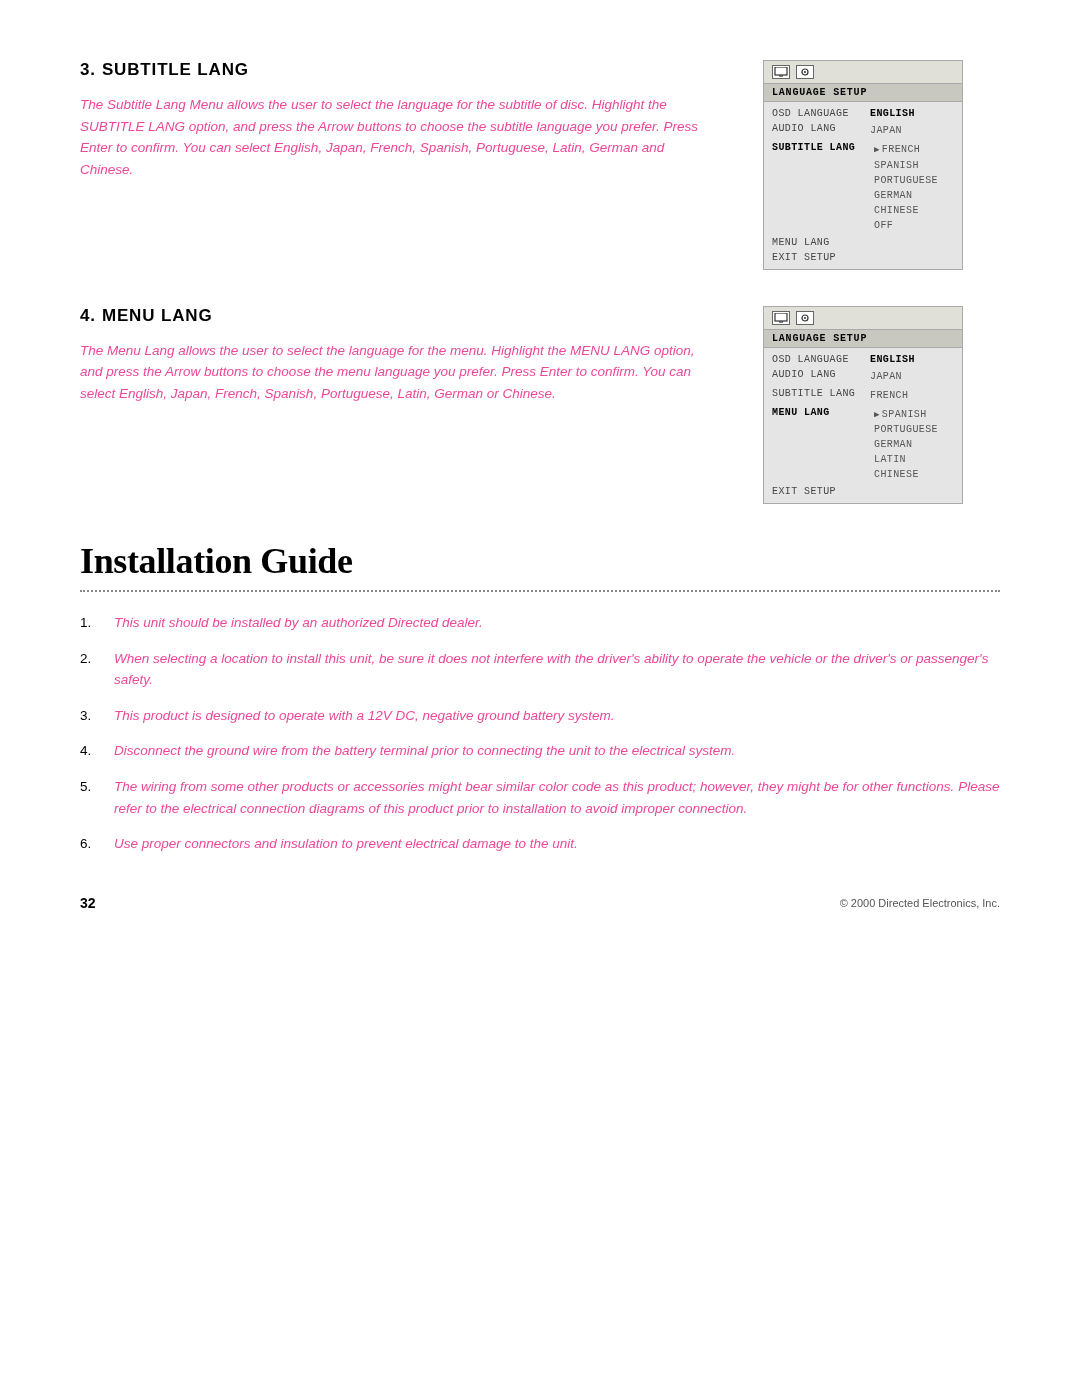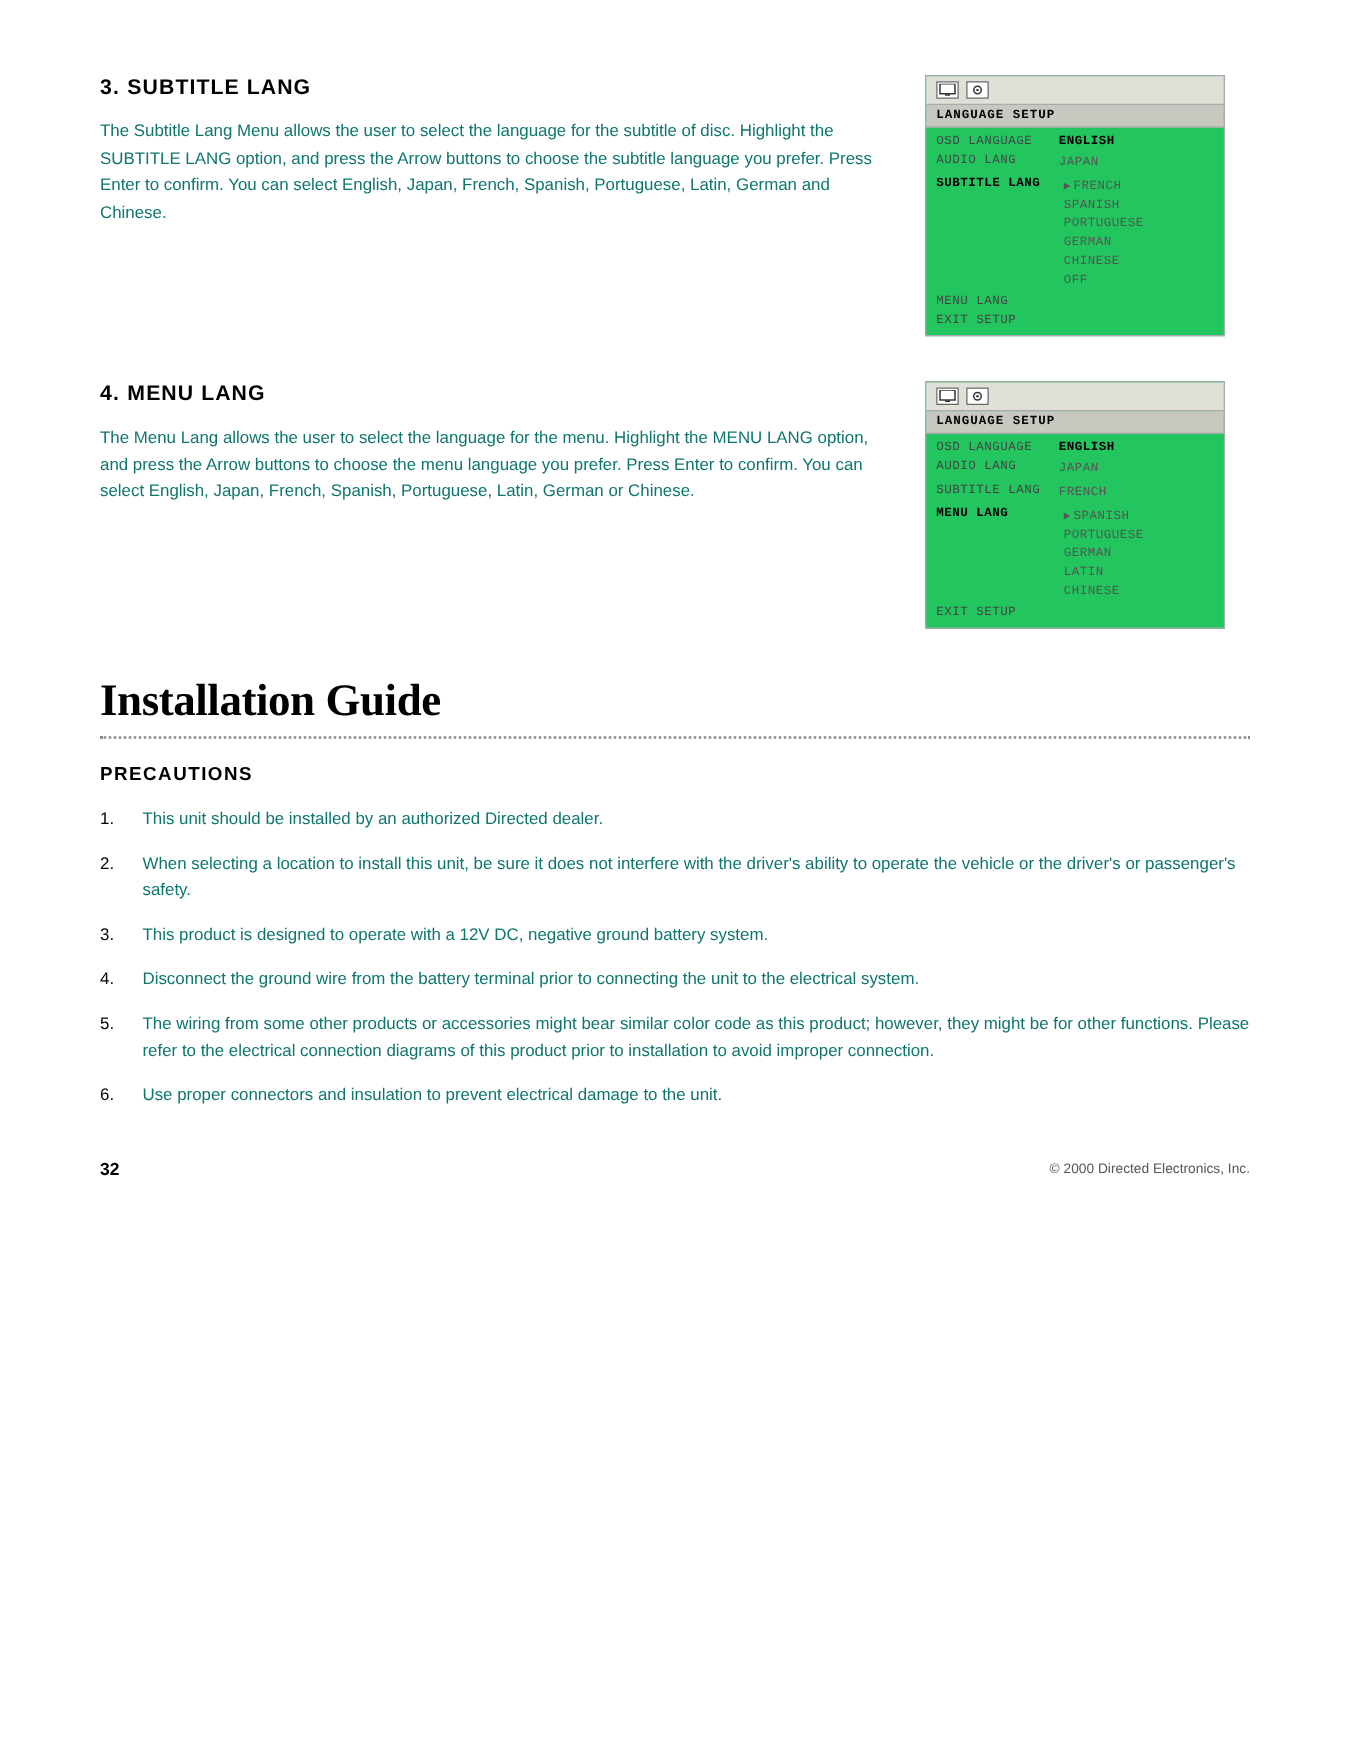--- a/index.html
+++ b/index.html
@@ -21,21 +21,22 @@
       margin-top: 0;
     }
 
     .section-number {
       margin-right: 6px;
     }
 
     .body-text {
       font-size: 13.5px;
       line-height: 1.6;
-      color: #0f766e;
+      color: #ec4899;
+      font-style: italic;
     }
 
     .section-row {
       display: flex;
       flex-direction: row;
       gap: 30px;
       margin-bottom: 36px;
     }
 
     .section-text-col {
@@ -43,25 +44,26 @@
     }
 
     .section-img-col {
       width: 260px;
       flex-shrink: 0;
     }
 
     
     .menu-box {
       border: 1px solid #aaaaaa;
-      background: #22c55e;
+      background: #e5e5e5;
       padding: 0;
-      width: 240px;
+      width: 200px;
       font-size: 11px;
       font-family: 'Courier New', monospace;
+      margin-left: 23px;
     }
 
     .menu-box-header {
       background: #e0e0d8;
       padding: 4px 8px;
       display: flex;
       align-items: center;
       gap: 6px;
       border-bottom: 1px solid #aaa;
     }
@@ -332,21 +334,20 @@
     </div>
   </div>
 </div>
 
 <div>
   <div class="installation-guide-header">
     <h1 class="installation-guide-title">Installation Guide</h1>
     <hr class="dotted-rule">
   </div>
 
-  <h3 class="precautions-title">PRECAUTIONS</h3>
 
   <div class="precaution-item">
     <span class="precaution-num">1.</span>
     <span class="body-text">This unit should be installed by an authorized Directed dealer.</span>
   </div>
 
   <div class="precaution-item">
     <span class="precaution-num">2.</span>
     <span class="body-text">When selecting a location to install this unit, be sure it does not interfere with the driver's ability to operate the vehicle or the driver's or passenger's safety.</span>
   </div>

